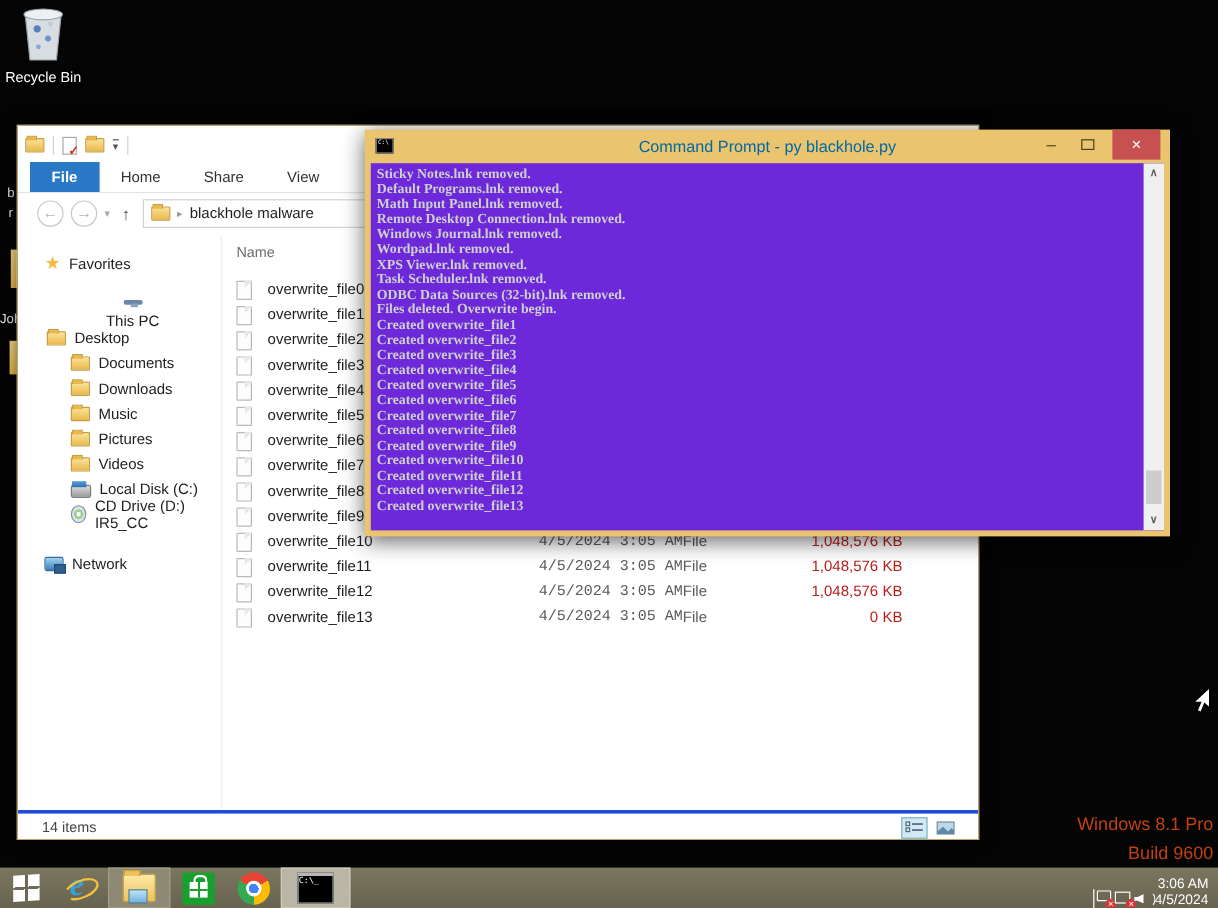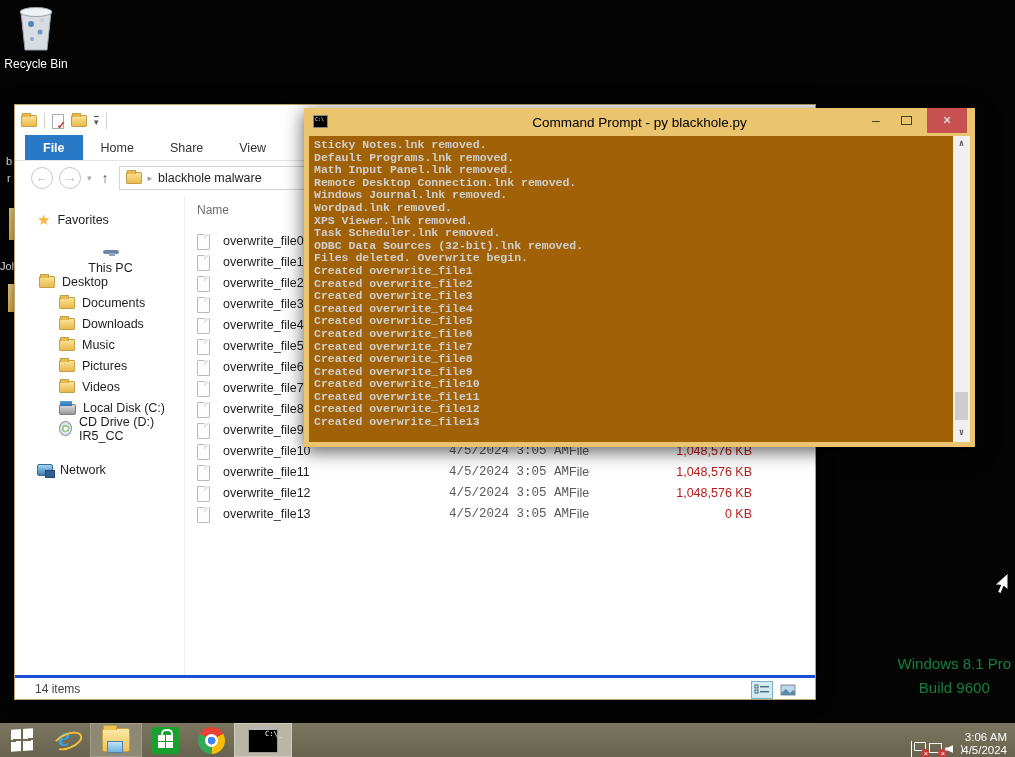--- a/index.html
+++ b/index.html
@@ -5,21 +5,21 @@
   * { margin:0; padding:0; box-sizing:border-box; }
   html,body { width:1015px; height:757px; overflow:hidden; background:#040404;
               font-family:"Liberation Sans", sans-serif; }
 
   
   #desktop { position:absolute; inset:0; background:#040404; }
   #recycle-bin { position:absolute; left:4px; top:4px; width:64px; text-align:center; color:#fff; font-size:12px; }
   #recycle-bin .rb-label { text-shadow:1px 1px 2px #000; margin-top:2px; }
   .frag { position:absolute; color:#e6e6e6; font-size:11px; }
   .sliver { position:absolute; width:6px; background:linear-gradient(#f7d980,#e8b94e); }
-  #watermark { position:absolute; right:4px; top:652px; text-align:center; color:#15803d; font-size:15px; line-height:24px; }
+  #watermark { position:absolute; right:4px; top:676px; text-align:right; color:#c2410c; font-size:15px; line-height:24px; }
 
   
   #explorer { position:absolute; left:14px; top:104px; width:802px; height:596px;
               background:#fff; border:1px solid #b9a26b; z-index:10; box-shadow:0 0 14px rgba(0,0,0,.6); }
   #qat { position:absolute; left:6px; top:4px; height:24px; display:flex; align-items:center; gap:7px; }
   .qat-sep { width:1px; height:16px; background:#d0d0d0; }
   #ribbon-tabs { position:absolute; left:0; top:30px; width:100%; height:26px; background:#fff;
                  border-bottom:1px solid #e4e4e4; display:flex; align-items:stretch; padding-left:10px; }
   .rtab { padding:0 18px; display:flex; align-items:center; font-size:12.5px; color:#333; }
   .rtab.active { background:#2a79c6; color:#fff; font-weight:bold; }
@@ -63,28 +63,28 @@
   .check-doc { width:12px; height:15px; background:#fff; border:1px solid #aaa; }
   .check-doc::after { content:"\2713"; position:absolute; right:-3px; bottom:-4px; color:#c0392b; font-weight:bold; font-size:11px; }
   .chev-dn { font-size:9px; color:#555; border-top:1px solid #555; line-height:8px; padding-top:1px; }
 
   
   #cmd { position:absolute; left:304px; top:108px; width:671px; height:339px;
          background:#eac46f; z-index:20; box-shadow:0 4px 18px rgba(0,0,0,.65); }
   #cmd-titlebar { position:absolute; left:0; top:0; width:100%; height:28px; display:flex; align-items:center; }
   #cmd-sysicon { position:absolute; left:9px; top:7px; width:15px; height:13px; background:#000; border:1px solid #888;
                  color:#fff; font-family:"DejaVu Sans Mono", monospace; font-size:5px; line-height:5px; padding:1px; }
-  #cmd-title { width:100%; text-align:center; font-size:13.5px; color:#000000; }
+  #cmd-title { width:100%; text-align:center; font-size:13.5px; color:#0369a1; }
   #cmd-min { position:absolute; right:86px; top:2px; width:26px; height:22px; text-align:center; color:#4a3d20; font-size:14px; line-height:20px; }
   #cmd-max { position:absolute; right:56px; top:2px; width:26px; height:22px; }
   #cmd-max .box { display:block; margin:6px auto 0; width:11px; height:9px; border:1px solid #4a3d20; }
   #cmd-close { position:absolute; right:8px; top:0; width:40px; height:25px; background:#c75050; color:#fff;
                text-align:center; font-size:14px; line-height:24px; }
-  #console { position:absolute; left:5px; right:5px; top:28px; bottom:5px; background:#a16207; overflow:hidden;
-             font-family:Liberation Mono, monospace; font-weight:bold; font-size:11.5px; color:#cfcfcf; }
+  #console { position:absolute; left:5px; right:5px; top:28px; bottom:5px; background:#6d28d9; overflow:hidden;
+             font-family:Liberation Serif, serif; font-weight:bold; font-size:11.5px; color:#cfcfcf; }
   #console-text { position:absolute; left:5px; top:3px; right:22px; }
   .console-line { line-height:12.6px; white-space:pre; }
   #cmd-scroll { position:absolute; right:0; top:0; bottom:0; width:17px; background:#f0f0f0; }
   .scr-arrow { position:absolute; left:0; width:17px; height:17px; color:#606060; font-size:9px; text-align:center; line-height:17px; }
   #scr-up { top:0; } #scr-dn { bottom:0; }
   #scr-thumb { position:absolute; left:2px; bottom:22px; width:13px; height:28px; background:#cdcdcd; }
 
   
   #taskbar { position:absolute; left:0; bottom:0; width:100%; height:34px;
              background:linear-gradient(#7b7660,#67634e); z-index:40; }
@@ -112,21 +112,21 @@
   .store-icon::before { content:""; position:absolute; left:6px; top:8px; width:15px; height:13px;
       background:linear-gradient(to right,#fff0 0 44%,#18a02f 44% 56%,#fff0 56%),
                  linear-gradient(to bottom,#fff0 0 44%,#18a02f 44% 56%,#fff0 56%),#fff; }
   .store-icon::after { content:""; position:absolute; left:9px; top:2px; width:8px; height:6px;
       border:2px solid #fff; border-bottom:none; border-radius:5px 5px 0 0; }
   .chrome-icon { width:27px; height:27px; border-radius:50%;
       background:conic-gradient(from 300deg,#ea4335 0 120deg,#fbbc05 120deg 240deg,#34a853 240deg 360deg); }
   .chrome-icon::after { content:""; position:absolute; left:7px; top:7px; width:13px; height:13px; border-radius:50%;
       background:radial-gradient(circle,#4285f4 0 4px,#fff 4px); }
   .command-prompt-icon { width:30px; height:26px; background:#000; border:1px solid #9a9a9a; border-top:3px solid #b7b7b7;
-      color:#fff; font-family:"DejaVu Sans Mono", monospace; font-size:7px; line-height:9px; padding-left:16px; }
+      color:#fff; font-family:"DejaVu Sans Mono", monospace; font-size:7px; line-height:9px; padding-left:0; }
 
   
   #tray { position:absolute; right:0; top:0; height:100%; display:flex; align-items:flex-end; gap:0; padding-right:8px; }
   .tray-ic { position:relative; width:17px; height:16px; }
   .action-center-flag-icon::before { content:""; position:absolute; left:2px; top:1px; width:10px; height:7px;
       border:1.5px solid #fff; border-radius:1px; }
   .action-center-flag-icon::after { content:"\D7"; position:absolute; right:-2px; bottom:-1px; width:9px; height:9px;
       background:#cc3b3b; border-radius:50%; color:#fff; font-size:8px; line-height:9px; text-align:center; }
   .action-center-flag-icon { border-left:1.5px solid #fff; }
   .network-status-icon::before { content:""; position:absolute; left:1px; top:2px; width:11px; height:8px;

